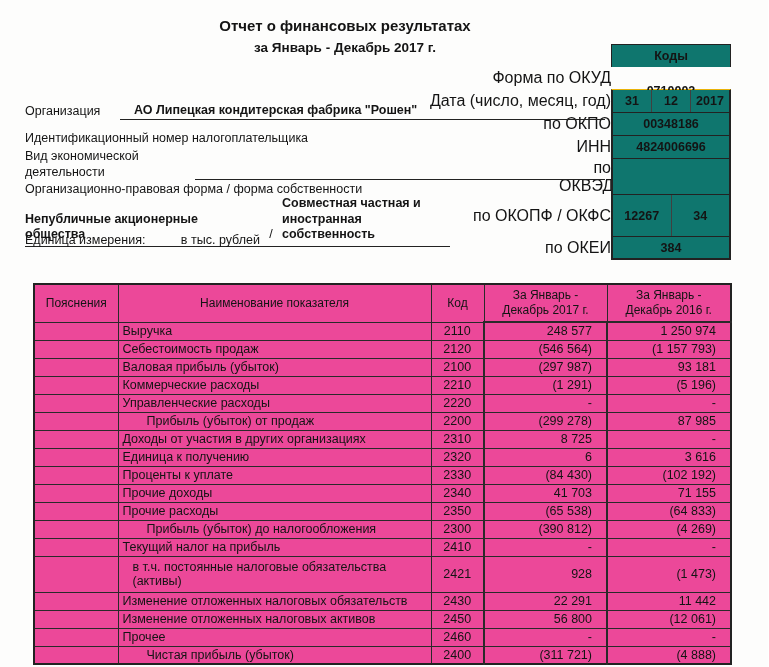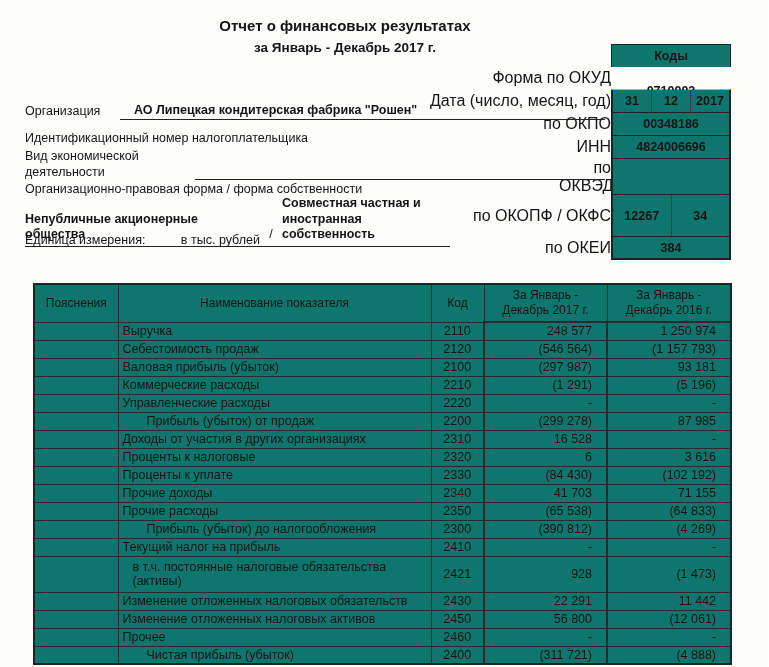--- a/index.html
+++ b/index.html
@@ -67,21 +67,21 @@
   .l-opfv .left { width:235px; }
   .l-opfv .sep  { width:22px; text-align:center; font-weight:normal; }
   .l-opfv .right{ flex:1; }
   .l-unit { top:233px; }
   .l-unit .val { margin-left:32px; }
 
   
   table.report {
     position:absolute; top:283px; left:33px; width:697px;
     border-collapse:collapse; table-layout:fixed;
-    font-size:12.5px; background:#0f766e;
+    font-size:12.5px; background:#ec4899;
     border:2px solid #222;
   }
   .report th, .report td {
     border:1px solid #2a2a2a; padding:1px 4px; overflow:hidden;
   }
   .report thead th {
     font-weight:normal; text-align:center; vertical-align:middle;
     height:38px; font-size:12px; line-height:1.25;
   }
   .report tbody td { height:18px; vertical-align:middle; }
@@ -227,26 +227,26 @@
           <td class="c-expl"></td>
           <td class="c-name i1">Прибыль (убыток) от продаж</td>
           <td class="c-code">2200</td>
           <td class="c-val">(299 278)</td>
           <td class="c-val">87 985</td>
         </tr>
         <tr>
           <td class="c-expl"></td>
           <td class="c-name">Доходы от участия в других организациях</td>
           <td class="c-code">2310</td>
-          <td class="c-val">16 528</td>
-          <td class="c-val">-</td>
-        </tr>
-        <tr>
-          <td class="c-expl"></td>
-          <td class="c-name">Проценты к налоговые</td>
+          <td class="c-val">8 725</td>
+          <td class="c-val">-</td>
+        </tr>
+        <tr>
+          <td class="c-expl"></td>
+          <td class="c-name">Единица к получению</td>
           <td class="c-code">2320</td>
           <td class="c-val">6</td>
           <td class="c-val">3 616</td>
         </tr>
         <tr>
           <td class="c-expl"></td>
           <td class="c-name">Проценты к уплате</td>
           <td class="c-code">2330</td>
           <td class="c-val">(84 430)</td>
           <td class="c-val">(102 192)</td>

